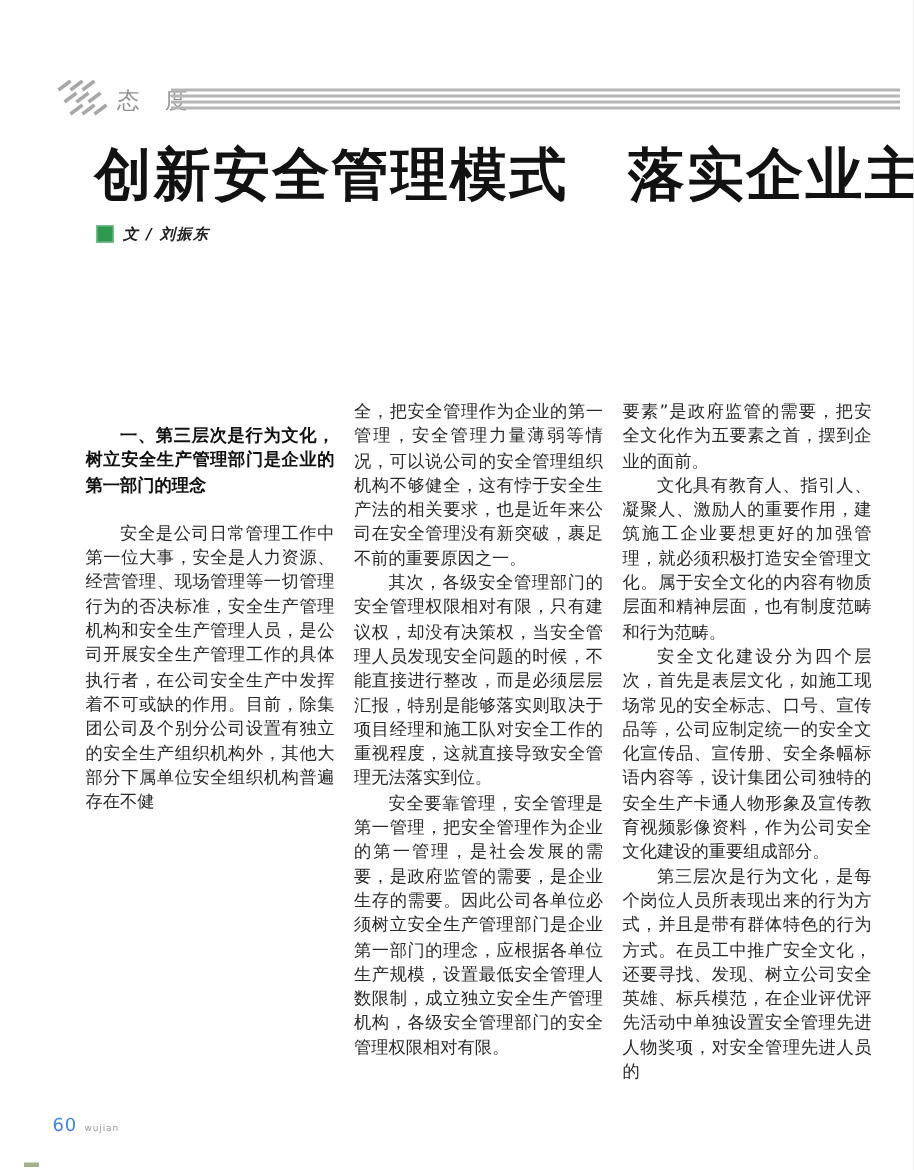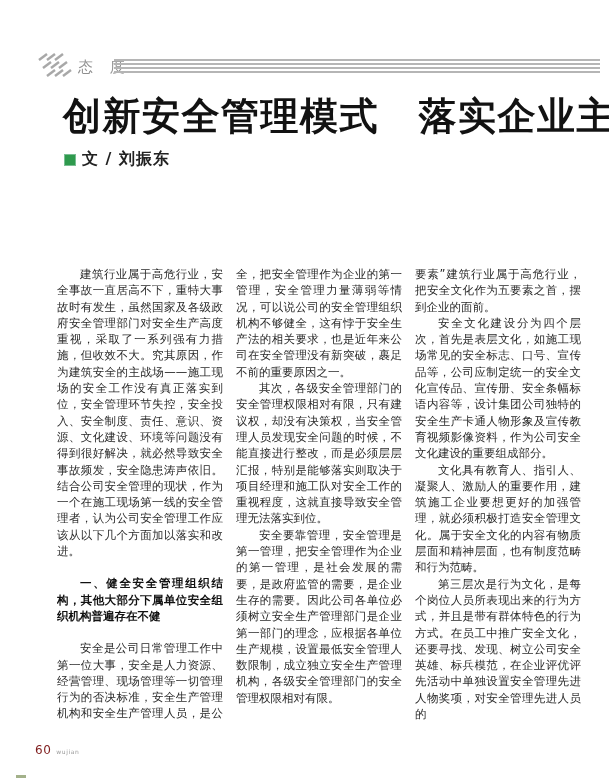--- a/index.html
+++ b/index.html
@@ -20,33 +20,33 @@
   .rules{position:absolute;left:114px;right:9px;top:59px;}
   .rules i{display:block;height:2px;background:#b5b5b5;margin-bottom:2px;}
   
   .title{
     position:absolute;left:63px;top:96px;margin:0;
     font-size:38px;line-height:40px;font-weight:bold;color:#121212;
     letter-spacing:1.5px;white-space:nowrap;
   }
   .byline{position:absolute;left:64px;top:149px;display:flex;align-items:center;}
   .byline-square{width:10px;height:10px;background:#2e9a4d;border:1px solid #79bd92;margin-right:6px;}
-  .byline-text{font-size:16px;font-weight:bold;color:#222;letter-spacing:1px;}
+  .byline-text{font-size:10px;font-weight:bold;color:#222;letter-spacing:1px;font-style:italic;}
   
   .columns{
     position:absolute;left:57px;top:266px;width:524px;height:458px;
     display:flex;gap:13px;overflow:hidden;
   }
   .col{flex:1;min-width:0;font-size:11.5px;line-height:16.3px;color:#2a2a2a;text-align:justify;}
   .col p{margin:0;text-indent:2em;}
   .col p.noindent{text-indent:0;}
   .col h3{margin:16px 0;font-size:11.5px;line-height:16.3px;font-weight:bold;color:#111;text-indent:2em;}
   
   .footer{position:absolute;left:35px;top:743px;display:flex;align-items:baseline;}
-  .pagenum{font-size:12px;color:#7f1d1d;letter-spacing:0.5px;}
+  .pagenum{font-size:12px;color:#3b82f6;letter-spacing:0.5px;}
   .mag{font-size:6px;color:#999;margin-left:5px;letter-spacing:0.6px;}
   .corner-dash{position:absolute;left:16px;top:775px;width:10px;height:3px;background:#a3b18a;}
 </style>
 </head>
 <body>
 
 <div class="page">
 
   <span class="wave-icon">
     <svg width="38" height="28" viewBox="0 0 38 28">
@@ -72,34 +72,33 @@
   </div>
 
   <h1 class="title">创新安全管理模式　落实企业主体责任</h1>
   <div class="byline">
     <span class="byline-square"></span>
     <span class="byline-text">文 / 刘振东</span>
   </div>
 
   <main class="columns" id="columns">
       <div class="col">
-        <p>建筑行业属于高危行业，安全事故一直居高不下，重特大事故时有发生，虽然国家及各级政府安全管理部门对安全生产高度重视，采取了一系列强有力措施，但收效不大。究其原因，作为建筑安全的主战场——施工现场的安全工作没有真正落实到位，安全管理环节失控，安全投入、安全制度、责任、意识、资源、文化建设、环境等问题没有得到很好解决，就必然导致安全事故频发，安全隐患涛声依旧。结合公司安全管理的现状，作为一个在施工现场第一线的安全管理者，认为公司安全管理工作应该从以下几个方面加以落实和改进。</p>
-        <h3>一、健全安全管理组织结构，其他大部分下属单位安全组织机构普遍存在不健</h3>
+        <h3>一、第三层次是行为文化，树立安全生产管理部门是企业的第一部门的理念</h3>
         <p>安全是公司日常管理工作中第一位大事，安全是人力资源、经营管理、现场管理等一切管理行为的否决标准，安全生产管理机构和安全生产管理人员，是公司开展安全生产管理工作的具体执行者，在公司安全生产中发挥着不可或缺的作用。目前，除集团公司及个别分公司设置有独立的安全生产组织机构外，其他大部分下属单位安全组织机构普遍存在不健</p>
       </div>
       <div class="col">
         <p class="noindent">全，把安全管理作为企业的第一管理，安全管理力量薄弱等情况，可以说公司的安全管理组织机构不够健全，这有悖于安全生产法的相关要求，也是近年来公司在安全管理没有新突破，裹足不前的重要原因之一。</p>
         <p>其次，各级安全管理部门的安全管理权限相对有限，只有建议权，却没有决策权，当安全管理人员发现安全问题的时候，不能直接进行整改，而是必须层层汇报，特别是能够落实则取决于项目经理和施工队对安全工作的重视程度，这就直接导致安全管理无法落实到位。</p>
         <p>安全要靠管理，安全管理是第一管理，把安全管理作为企业的第一管理，是社会发展的需要，是政府监管的需要，是企业生存的需要。因此公司各单位必须树立安全生产管理部门是企业第一部门的理念，应根据各单位生产规模，设置最低安全管理人数限制，成立独立安全生产管理机构，各级安全管理部门的安全管理权限相对有限。</p>
         <h3>二、打造河南五建安全文化体系</h3>
       </div>
       <div class="col">
-        <p class="noindent">要素”建筑行业属于高危行业，把安全文化作为五要素之首，摆到企业的面前。</p>
+        <p class="noindent">要素”是政府监管的需要，把安全文化作为五要素之首，摆到企业的面前。</p>
+        <p>文化具有教育人、指引人、凝聚人、激励人的重要作用，建筑施工企业要想更好的加强管理，就必须积极打造安全管理文化。属于安全文化的内容有物质层面和精神层面，也有制度范畴和行为范畴。</p>
         <p>安全文化建设分为四个层次，首先是表层文化，如施工现场常见的安全标志、口号、宣传品等，公司应制定统一的安全文化宣传品、宣传册、安全条幅标语内容等，设计集团公司独特的安全生产卡通人物形象及宣传教育视频影像资料，作为公司安全文化建设的重要组成部分。</p>
-        <p>文化具有教育人、指引人、凝聚人、激励人的重要作用，建筑施工企业要想更好的加强管理，就必须积极打造安全管理文化。属于安全文化的内容有物质层面和精神层面，也有制度范畴和行为范畴。</p>
         <p>第三层次是行为文化，是每个岗位人员所表现出来的行为方式，并且是带有群体特色的行为方式。在员工中推广安全文化，还要寻找、发现、树立公司安全英雄、标兵模范，在企业评优评先活动中单独设置安全管理先进人物奖项，对安全管理先进人员的</p>
       </div>
     </main>
 
   <div class="footer">
     <span class="pagenum">60</span>
     <span class="mag">wujian</span>
   </div>
   <div class="corner-dash"></div>
 

